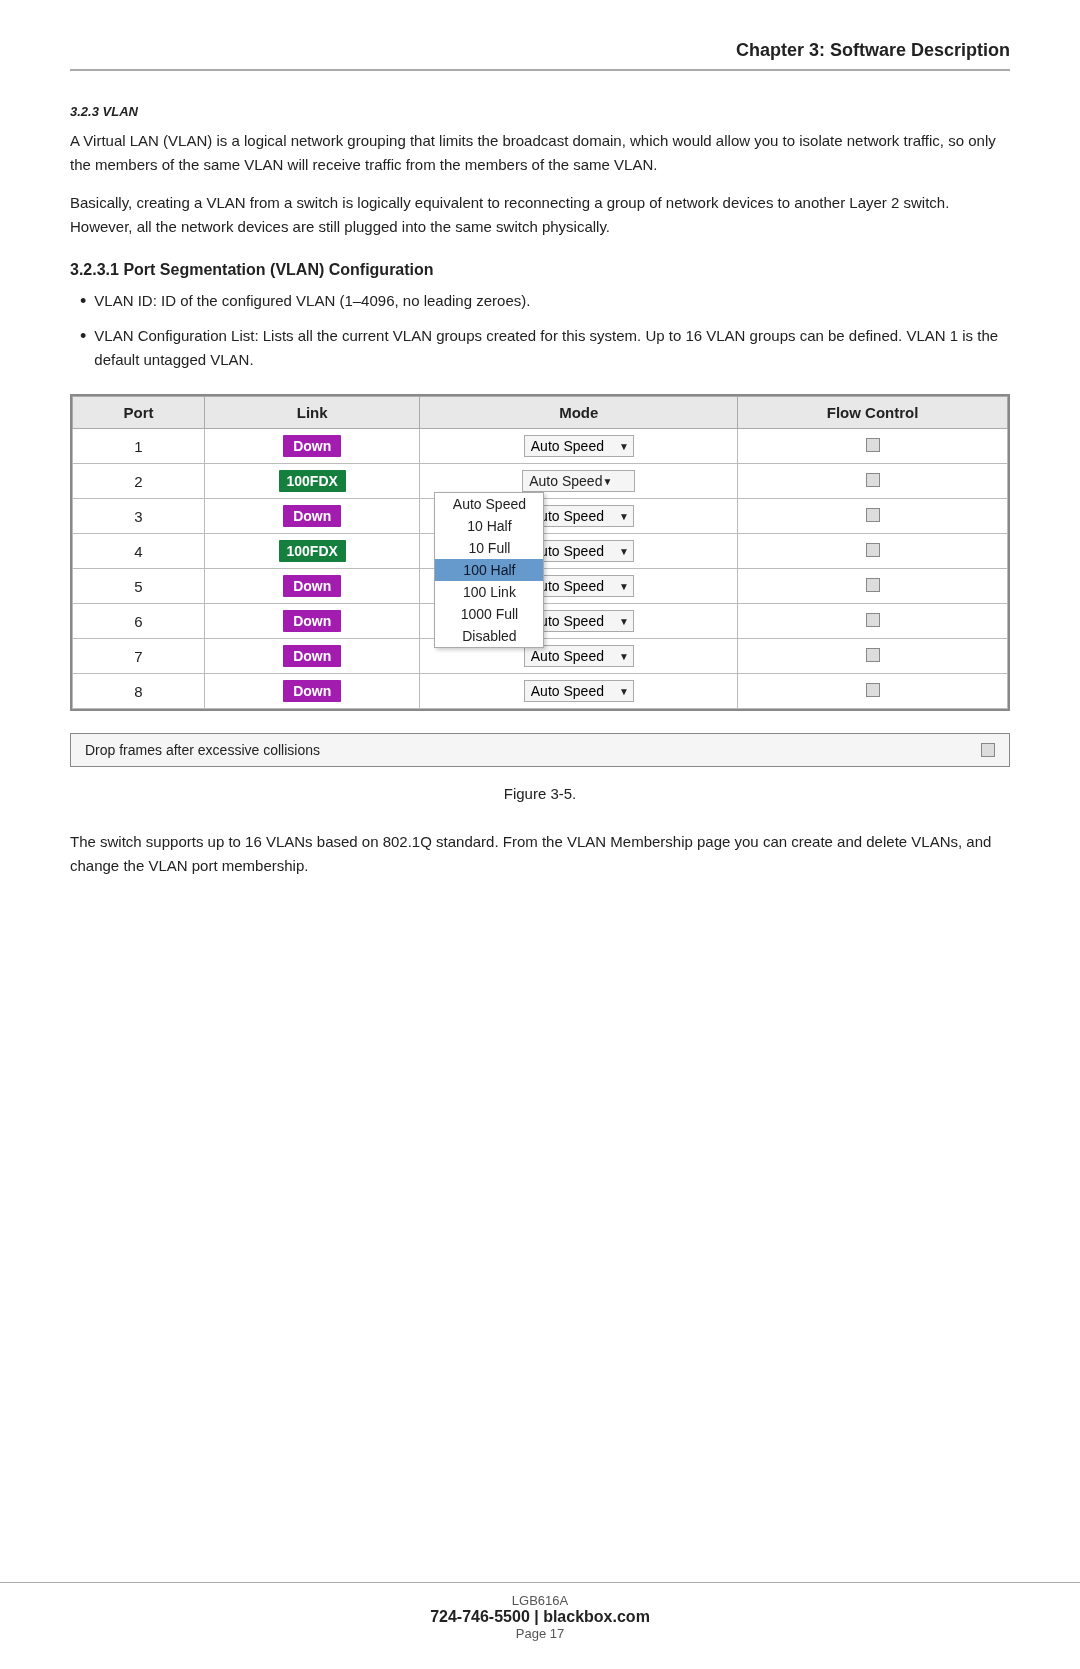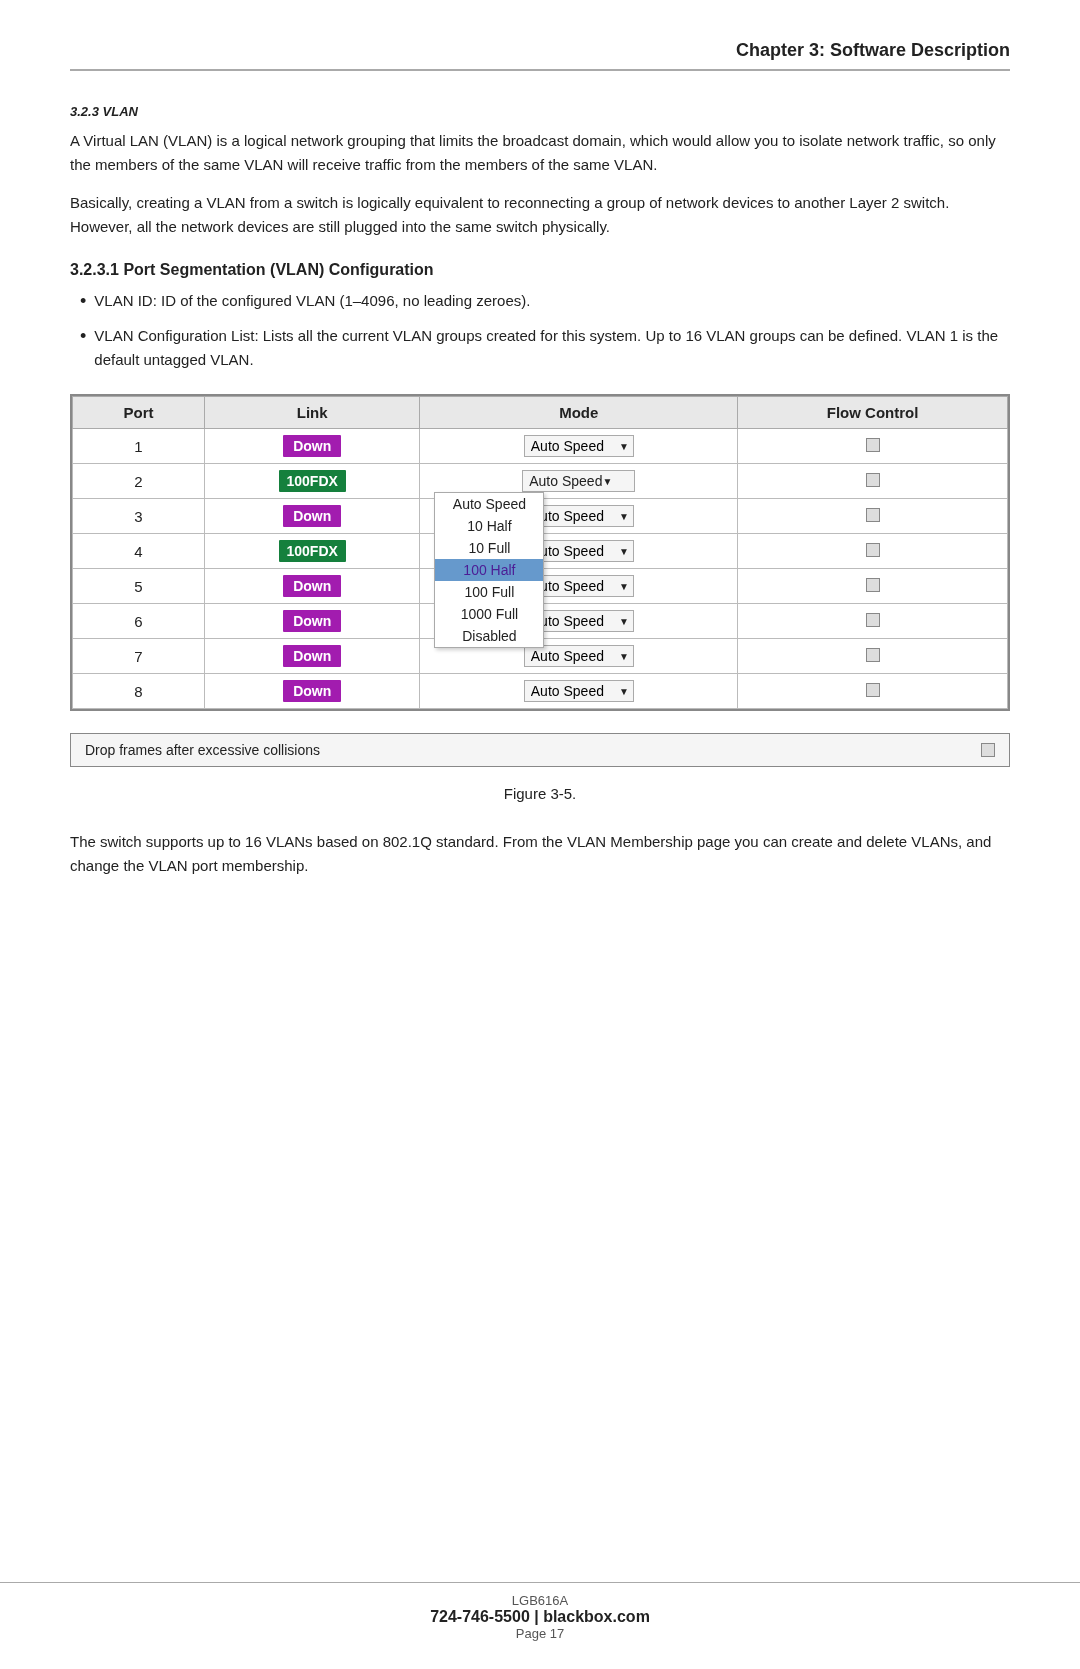--- a/index.html
+++ b/index.html
@@ -146,21 +146,21 @@
       box-shadow: 2px 2px 4px rgba(0,0,0,0.2);
     }
     .dropdown-list div {
       padding: 3px 8px;
       font-size: 14px;
       cursor: pointer;
       white-space: nowrap;
     }
     .dropdown-list div.selected {
       background: #6699cc;
-      color: #4c1d95;
+      color: #0f172a;
     }
     .flow-checkbox {
       width: 14px;
       height: 14px;
       border: 1px solid #888;
       background: #ddd;
       display: inline-block;
     }
     .bottom-row {
       border: 1px solid #888;
@@ -264,21 +264,21 @@
             <div class="mode-dropdown-open">
               <div class="dropdown-display">
                 <span>Auto Speed</span>
                 <span style="margin-left:auto; font-size:10px;">▼</span>
               </div>
               <div class="dropdown-list">
                 <div>Auto Speed</div>
                 <div>10 Half</div>
                 <div>10 Full</div>
                 <div class="selected">100 Half</div>
-                <div>100 Full</div>
+                <div>100 Link</div>
                 <div>1000 Full</div>
                 <div>Disabled</div>
               </div>
             </div>
           </td>
           <td>
             <span class="flow-checkbox"></span>
           </td>
         </tr>
 

